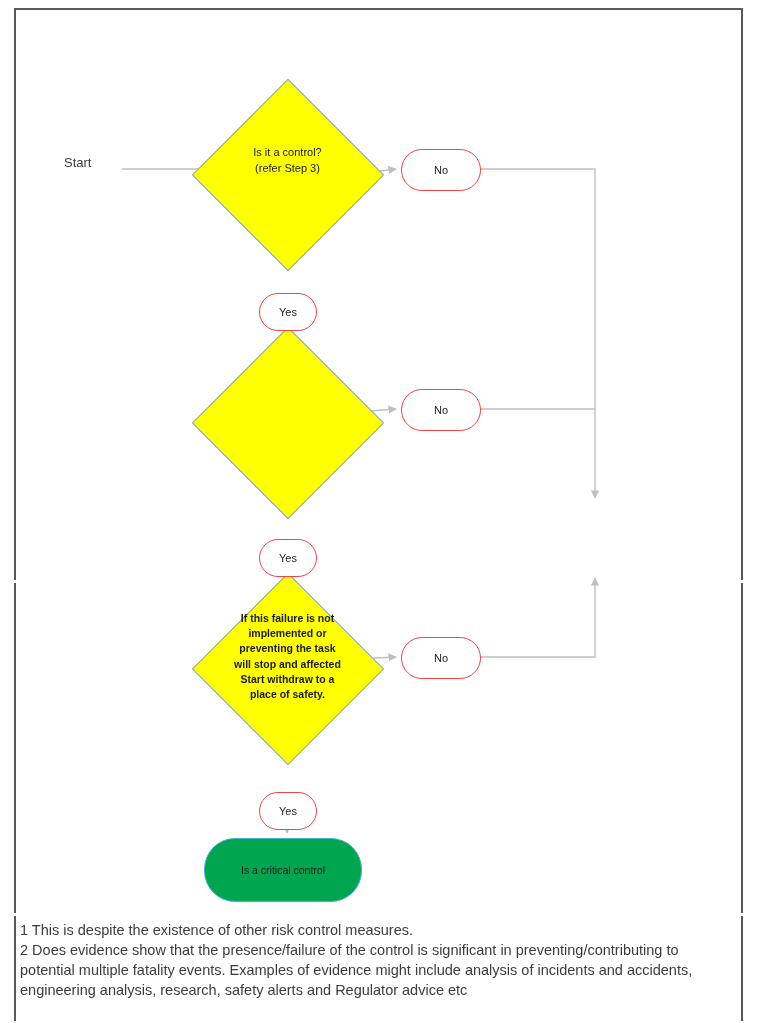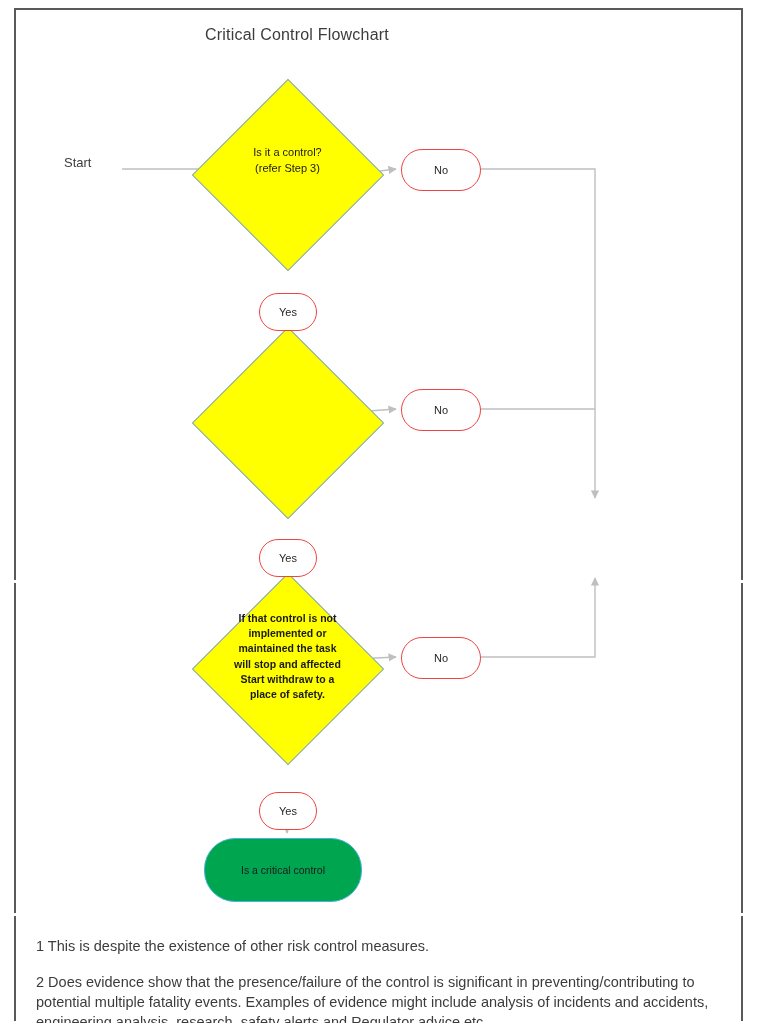--- a/index.html
+++ b/index.html
@@ -155,36 +155,35 @@
   
   .footnotes {
     position: absolute;
     left: 20px;
     top: 920px;
     width: 715px;
     font-size: 14.5px;
     line-height: 1.38;
     color: #3c3c3c;
   }
-  .footnotes p { margin: 16px; }
+  .footnotes p { margin: 0; }
 </style>
 </head>
 <body>
 
 <div id="page">
 
   <div class="frame-line frame-top"></div>
   <div class="frame-line frame-left-a"></div>
   <div class="frame-line frame-left-b"></div>
   <div class="frame-line frame-left-c"></div>
   <div class="frame-line frame-right-a"></div>
   <div class="frame-line frame-right-b"></div>
   <div class="frame-line frame-right-c"></div>
 
-  <div class="title">Critical Control Flowchart</div>
 
   <div class="start-label">Start</div>
 
   <svg id="connectors" viewBox="0 0 758 1023">
     <defs>
       <marker id="arrow-down" viewBox="0 0 10 10" refX="5" refY="9" markerWidth="7" markerHeight="7" orient="auto-start-reverse">
         <path d="M 0 9 L 5 0 L 10 9 z" fill="#bfbfbf"></path>
       </marker>
       <marker id="arrowhead" viewBox="0 0 10 10" refX="9" refY="5" markerWidth="6" markerHeight="6" orient="auto">
         <path d="M 0 0 L 10 5 L 0 10 z" fill="#bfbfbf"></path>
@@ -226,23 +225,23 @@
       <span>Is it a control?</span><br>
       <span>(refer Step 3)</span>
     </div>
   </div>
 
   <div class="diamond d2"></div>
 
   <div class="diamond d3"></div>
   <div class="diamond-text d3-t">
     <div>
-      <span>If that control is not</span><br>
+      <span>If this failure is not</span><br>
       <span>implemented or</span><br>
-      <span>maintained the task</span><br>
+      <span>preventing the task</span><br>
       <span>will stop and affected</span><br>
       <span>Start withdraw to a</span><br>
       <span>place of safety.</span>
     </div>
   </div>
 
   <div class="pill pill-no no1">No</div>
   <div class="pill pill-no no2">No</div>
   <div class="pill pill-no no3">No</div>
   <div class="pill pill-yes yes1">Yes</div>

